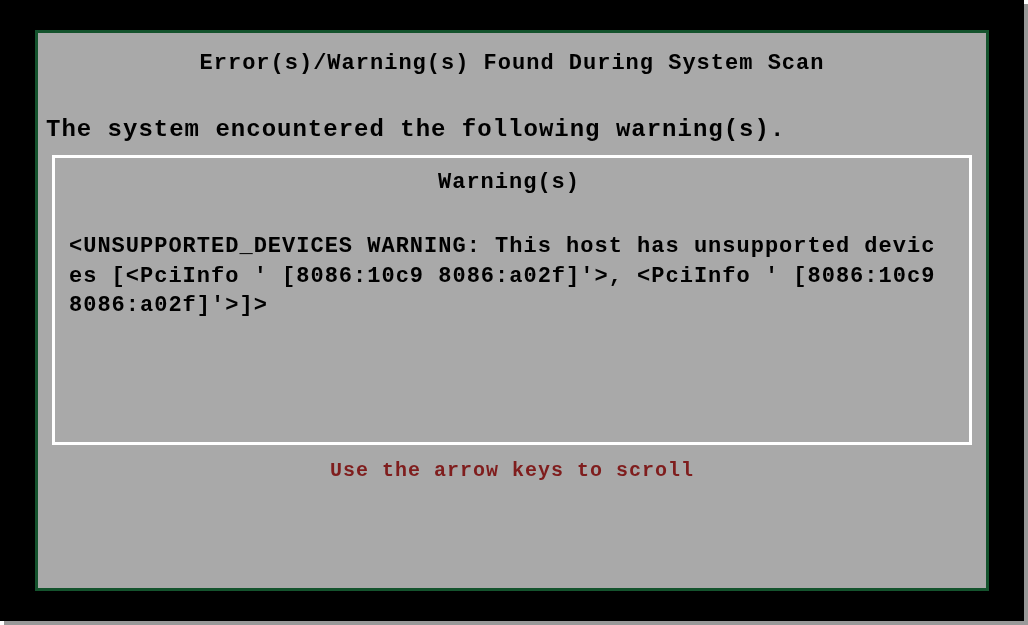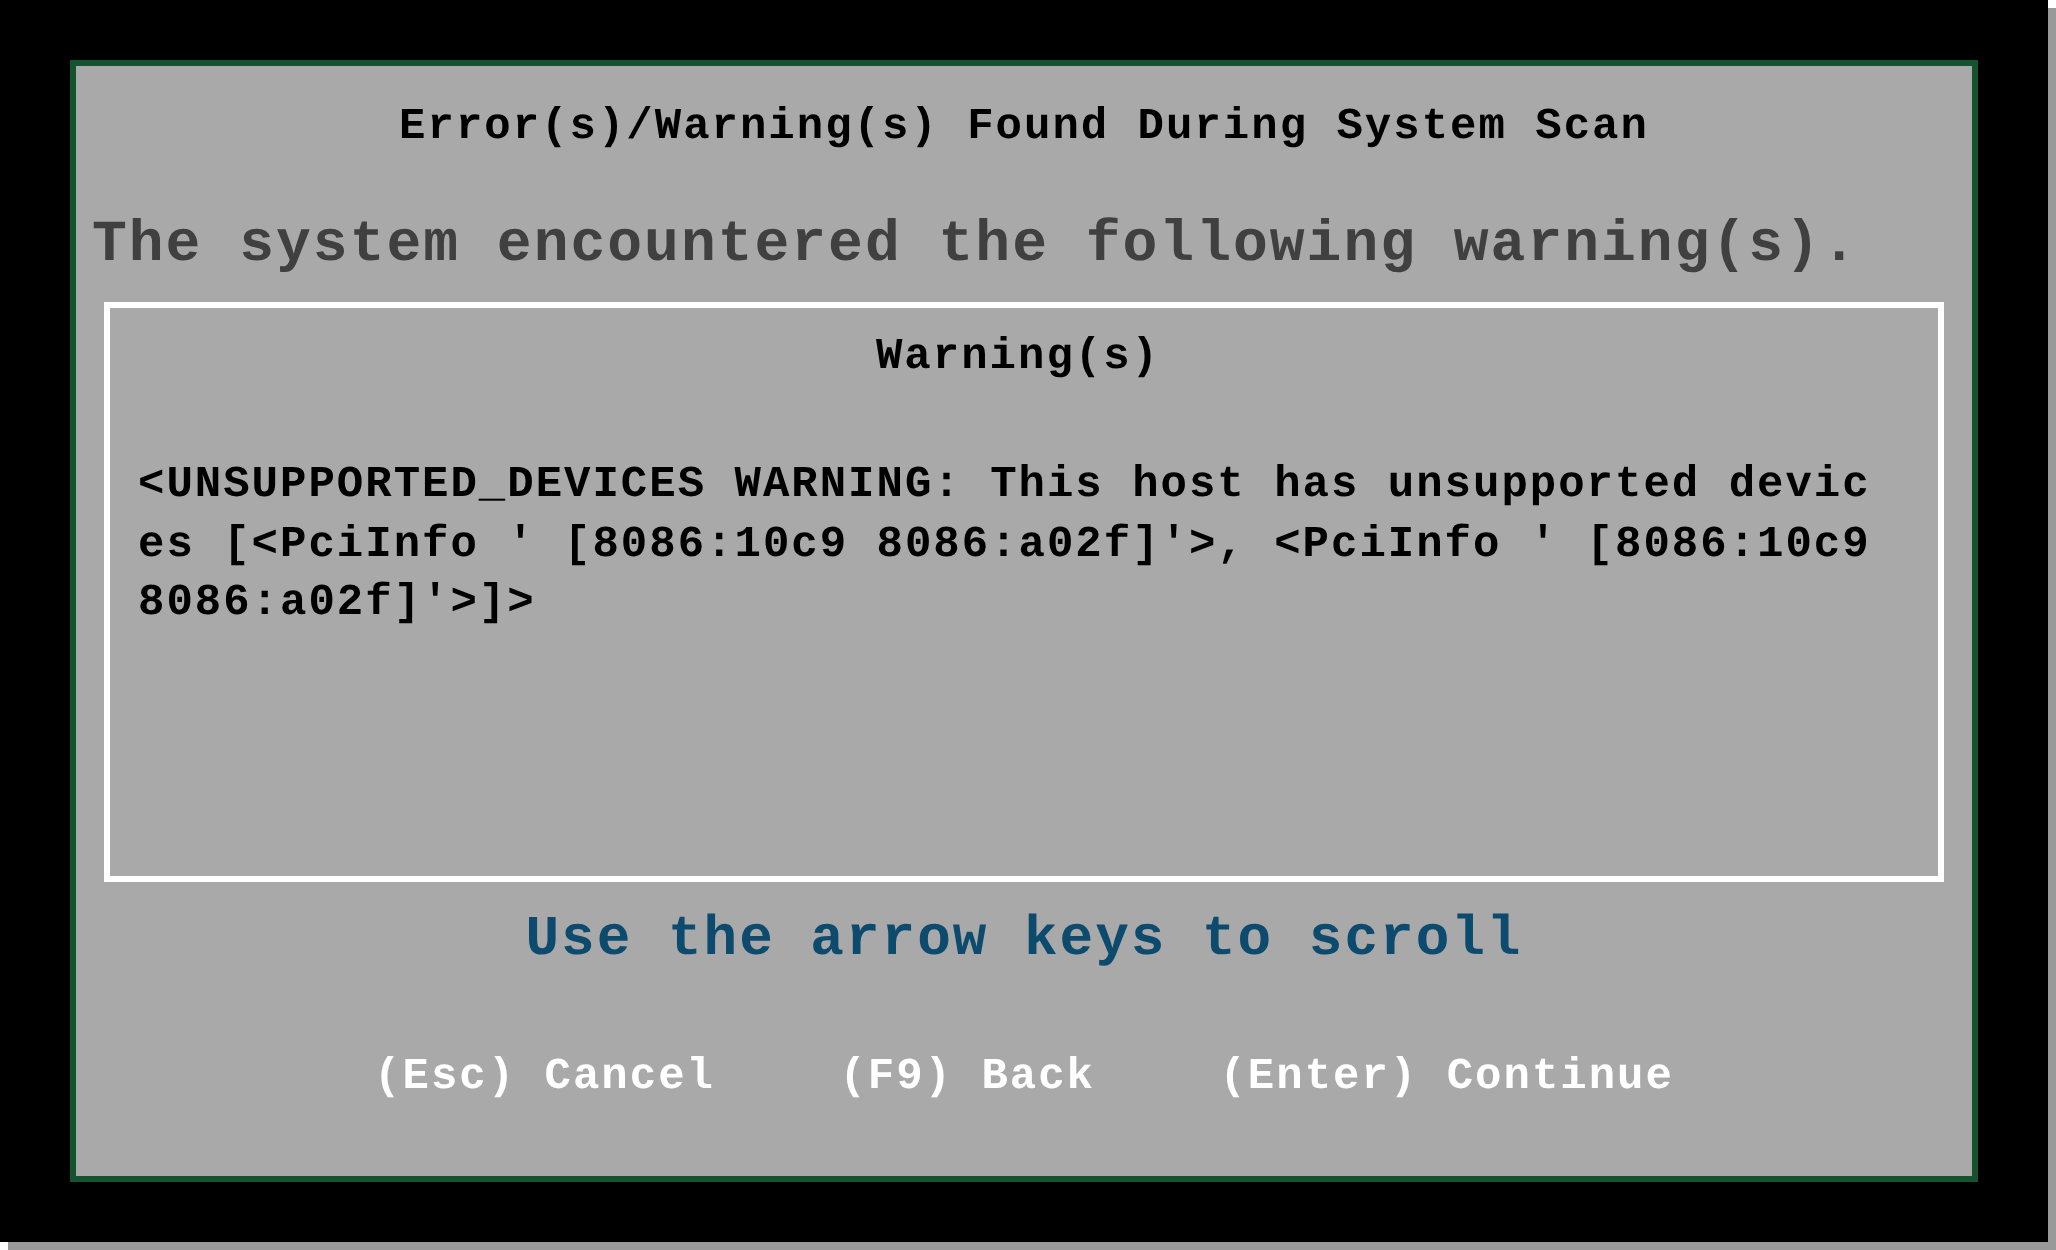--- a/index.html
+++ b/index.html
@@ -38,25 +38,26 @@
     
     .dialog-title {
       text-align: center;
       font-size: 22px;
       color: #000000;
       letter-spacing: 1px;
       margin-bottom: 30px;
     }
     
     .intro-text {
-      font-size: 29px;
-      color: #404040;
+      font-size: 24px;
+      color: #000000;
       letter-spacing: 1px;
       margin-bottom: 12px;
       padding-left: 0;
+      margin-top: 10px;
     }
     
     .warning-box {
       border: 3px solid #ffffff;
       margin: 0 6px;
       padding: 12px 20px 0 14px;
       height: 290px;
       display: flex;
       flex-direction: column;
     }
@@ -74,22 +75,22 @@
       color: #000000;
       letter-spacing: 1px;
       line-height: 1.35;
       white-space: pre-wrap;
       word-break: break-all;
       margin-top: 19px;
     }
     
     .scroll-hint {
       text-align: center;
-      font-size: 28px;
-      color: #0c4a6e;
+      font-size: 20px;
+      color: #7f1d1d;
       letter-spacing: 1px;
       margin-top: 14px;
       margin-bottom: 40px;
     }
     
     .key-bar {
       text-align: center;
       font-size: 22px;
       color: #ffffff;
       letter-spacing: 1px;
@@ -110,20 +111,15 @@
 
     <div class="intro-text">The system encountered the following warning(s).</div>
 
     <div class="warning-box">
       <div class="warning-header">Warning(s)</div>
       <div class="warning-body">&lt;UNSUPPORTED_DEVICES WARNING: This host has unsupported devices [&lt;PciInfo ' [8086:10c9 8086:a02f]'&gt;, &lt;PciInfo ' [8086:10c9 8086:a02f]'&gt;]&gt;</div>
     </div>
 
     <div class="scroll-hint">Use the arrow keys to scroll</div>
 
-    <div class="key-bar">
-      <span class="key-action">(Esc) Cancel</span>
-      <span class="key-action">(F9) Back</span>
-      <span class="key-action">(Enter) Continue</span>
-    </div>
 
   </div>
 </div>
 
 </body></html>

